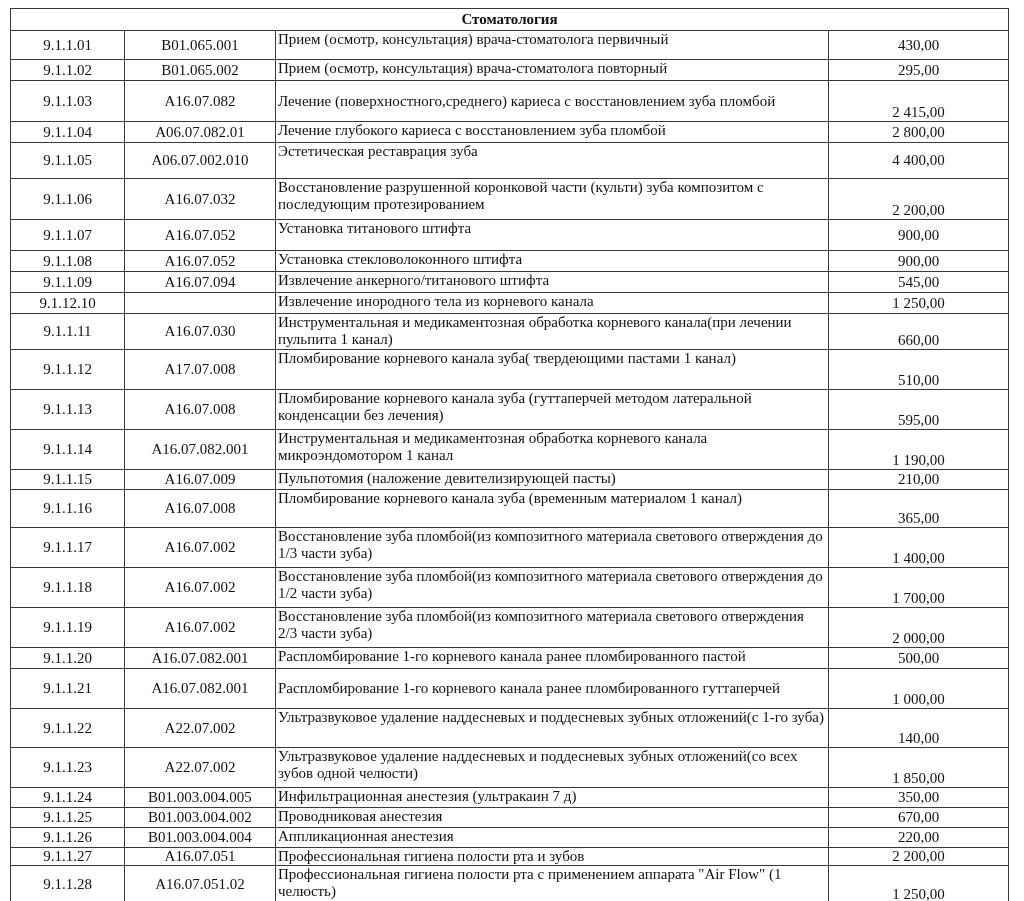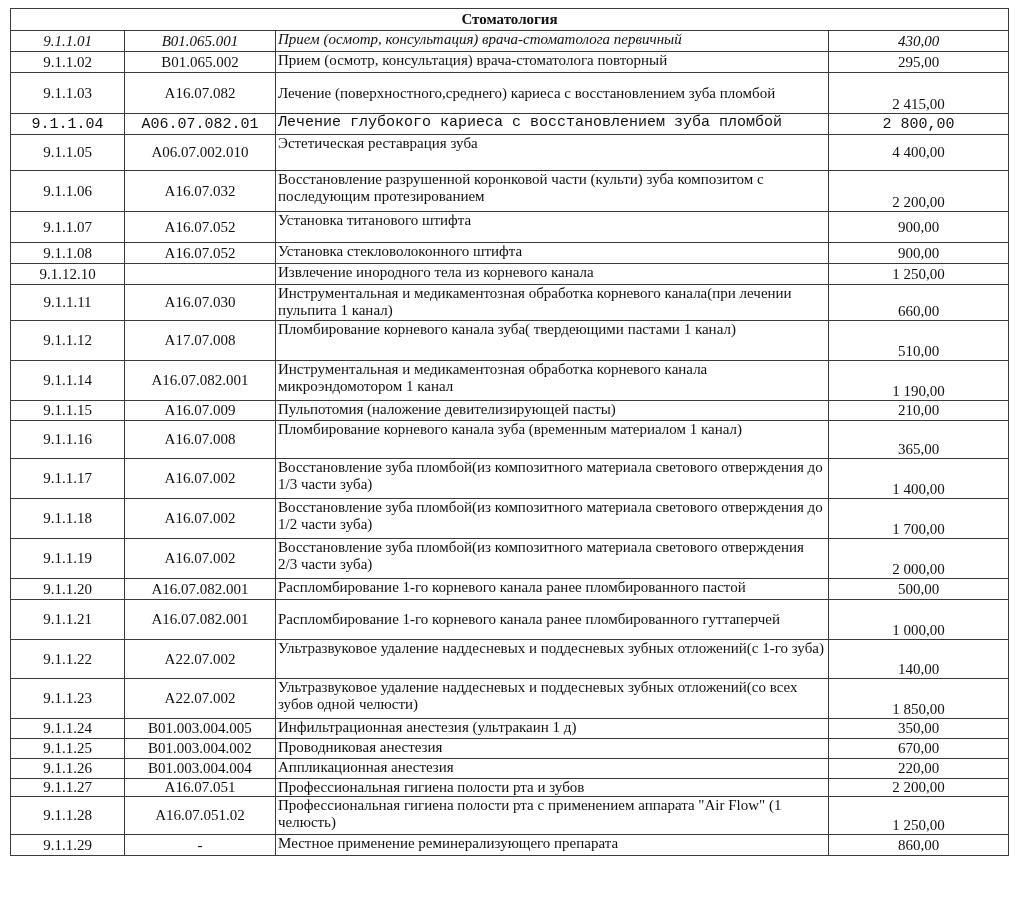--- a/index.html
+++ b/index.html
@@ -22,39 +22,39 @@
     <col style="width:151px">
     <col style="width:553px">
     <col style="width:180px">
   </colgroup>
   <thead>
     <tr>
       <th colspan="4">Стоматология</th>
     </tr>
   </thead>
   <tbody id="rows">
-      <tr style="height: 21px; font-style: italic;">
+      <tr style="height: 29px;">
         <td class="num">9.1.1.01</td>
         <td class="code">B01.065.001</td>
         <td class="name">Прием (осмотр, консультация) врача-стоматолога первичный</td>
         <td class="price-cell" style="vertical-align: middle;">430,00</td>
       </tr>
       <tr style="height: 21px;">
         <td class="num">9.1.1.02</td>
         <td class="code">B01.065.002</td>
         <td class="name">Прием (осмотр, консультация) врача-стоматолога повторный</td>
         <td class="price-cell" style="vertical-align: middle;">295,00</td>
       </tr>
       <tr style="height: 41px;">
         <td class="num">9.1.1.03</td>
         <td class="code">A16.07.082</td>
         <td class="name" style="vertical-align: middle;">Лечение (поверхностного,среднего) кариеса с восстановлением зуба пломбой</td>
         <td class="price-cell">2 415,00</td>
       </tr>
-      <tr style="height: 21px; font-family: Liberation Mono, monospace;">
+      <tr style="height: 21px;">
         <td class="num">9.1.1.04</td>
         <td class="code">A06.07.082.01</td>
         <td class="name">Лечение глубокого кариеса с восстановлением зуба пломбой</td>
         <td class="price-cell" style="vertical-align: middle; margin-left: 46px;">2 800,00</td>
       </tr>
       <tr style="height: 36px;">
         <td class="num">9.1.1.05</td>
         <td class="code">A06.07.002.010</td>
         <td class="name">Эстетическая реставрация зуба</td>
         <td class="price-cell" style="vertical-align: middle;">4 400,00</td>
@@ -71,38 +71,50 @@
         <td class="name">Установка титанового штифта</td>
         <td class="price-cell" style="vertical-align: middle;">900,00</td>
       </tr>
       <tr style="height: 21px;">
         <td class="num">9.1.1.08</td>
         <td class="code">A16.07.052</td>
         <td class="name">Установка стекловолоконного штифта</td>
         <td class="price-cell" style="vertical-align: middle;">900,00</td>
       </tr>
       <tr style="height: 21px;">
+        <td class="num">9.1.1.09</td>
+        <td class="code">A16.07.094</td>
+        <td class="name">Извлечение анкерного/титанового штифта</td>
+        <td class="price-cell" style="vertical-align: middle;">545,00</td>
+      </tr>
+      <tr style="height: 21px;">
         <td class="num">9.1.12.10</td>
         <td class="code"></td>
         <td class="name">Извлечение инородного тела из корневого канала</td>
         <td class="price-cell" style="vertical-align: middle;">1 250,00</td>
       </tr>
       <tr style="height: 36px;">
         <td class="num">9.1.1.11</td>
         <td class="code">A16.07.030</td>
         <td class="name">Инструментальная и медикаментозная обработка корневого  канала(при лечении пульпита 1 канал)</td>
         <td class="price-cell">660,00</td>
       </tr>
       <tr style="height: 40px;">
         <td class="num">9.1.1.12</td>
         <td class="code">A17.07.008</td>
         <td class="name">Пломбирование корневого канала зуба( твердеющими пастами 1 канал)</td>
         <td class="price-cell">510,00</td>
       </tr>
       <tr style="height: 40px;">
+        <td class="num">9.1.1.13</td>
+        <td class="code">A16.07.008</td>
+        <td class="name">Пломбирование корневого канала зуба (гуттаперчей методом латеральной конденсации без лечения)</td>
+        <td class="price-cell">595,00</td>
+      </tr>
+      <tr style="height: 40px;">
         <td class="num">9.1.1.14</td>
         <td class="code">A16.07.082.001</td>
         <td class="name">Инструментальная и медикаментозная обработка корневого канала микроэндомотором 1 канал</td>
         <td class="price-cell">1 190,00</td>
       </tr>
       <tr style="height: 20px;">
         <td class="num">9.1.1.15</td>
         <td class="code">A16.07.009</td>
         <td class="name">Пульпотомия (наложение девителизирующей пасты)</td>
         <td class="price-cell" style="vertical-align: middle;">210,00</td>
@@ -151,21 +163,21 @@
       </tr>
       <tr style="height: 40px;">
         <td class="num">9.1.1.23</td>
         <td class="code">A22.07.002</td>
         <td class="name">Ультразвуковое удаление наддесневых и поддесневых   зубных отложений(со всех зубов одной челюсти)</td>
         <td class="price-cell">1 850,00</td>
       </tr>
       <tr style="height: 20px; margin-top: 24px;">
         <td class="num">9.1.1.24</td>
         <td class="code">B01.003.004.005</td>
-        <td class="name">Инфильтрационная анестезия (ультракаин 1 д)</td>
+        <td class="name">Инфильтрационная анестезия (ультракаин 7 д)</td>
         <td class="price-cell" style="vertical-align: middle;">350,00</td>
       </tr>
       <tr style="height: 20px; padding-left: 23px;">
         <td class="num">9.1.1.25</td>
         <td class="code">B01.003.004.002</td>
         <td class="name">Проводниковая анестезия</td>
         <td class="price-cell" style="vertical-align: middle;">670,00</td>
       </tr>
       <tr style="height: 20px;">
         <td class="num">9.1.1.26</td>

